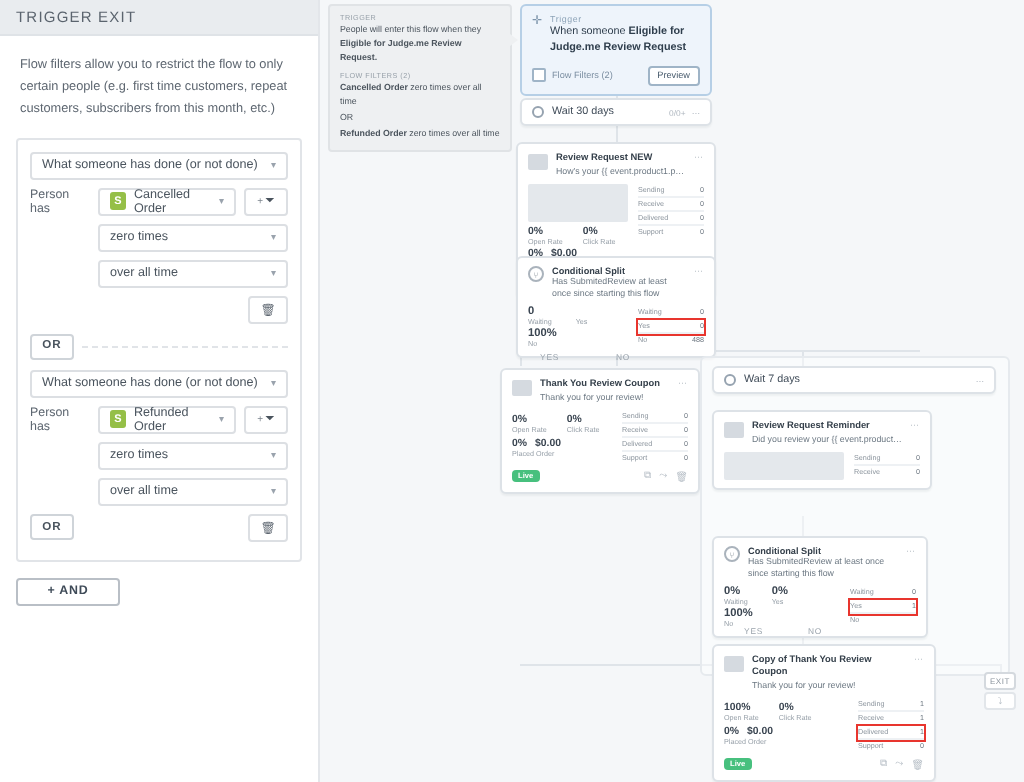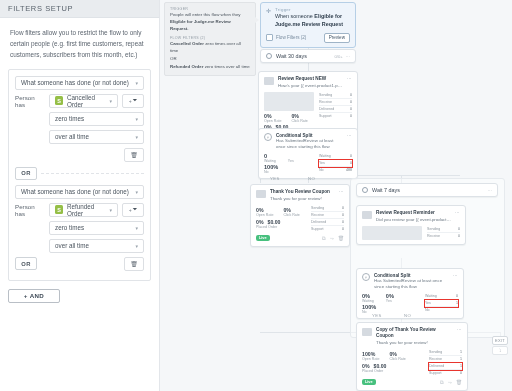--- a/index.html
+++ b/index.html
@@ -168,21 +168,21 @@
     position:absolute; border:1px solid #e6eaee; border-radius:3px; background:rgba(255,255,255,.45);
   }
 </style>
 </head>
 <body>
 
 <div class="app">
 
   <div class="side">
     <div class="side-head">
-      <span class="side-head-title">FILTERS SETUP</span>
+      <span class="side-head-title">TRIGGER EXIT</span>
     </div>
     <div class="side-desc">Flow filters allow you to restrict the flow to only certain people (e.g. first time customers, repeat customers, subscribers from this month, etc.)</div>
 
     <div class="filter-box">
 
       <div class="fgroup">
         <div class="ctl">
           <span>What someone has done (or not done)</span>
           <span class="caret">▾</span>
         </div>

